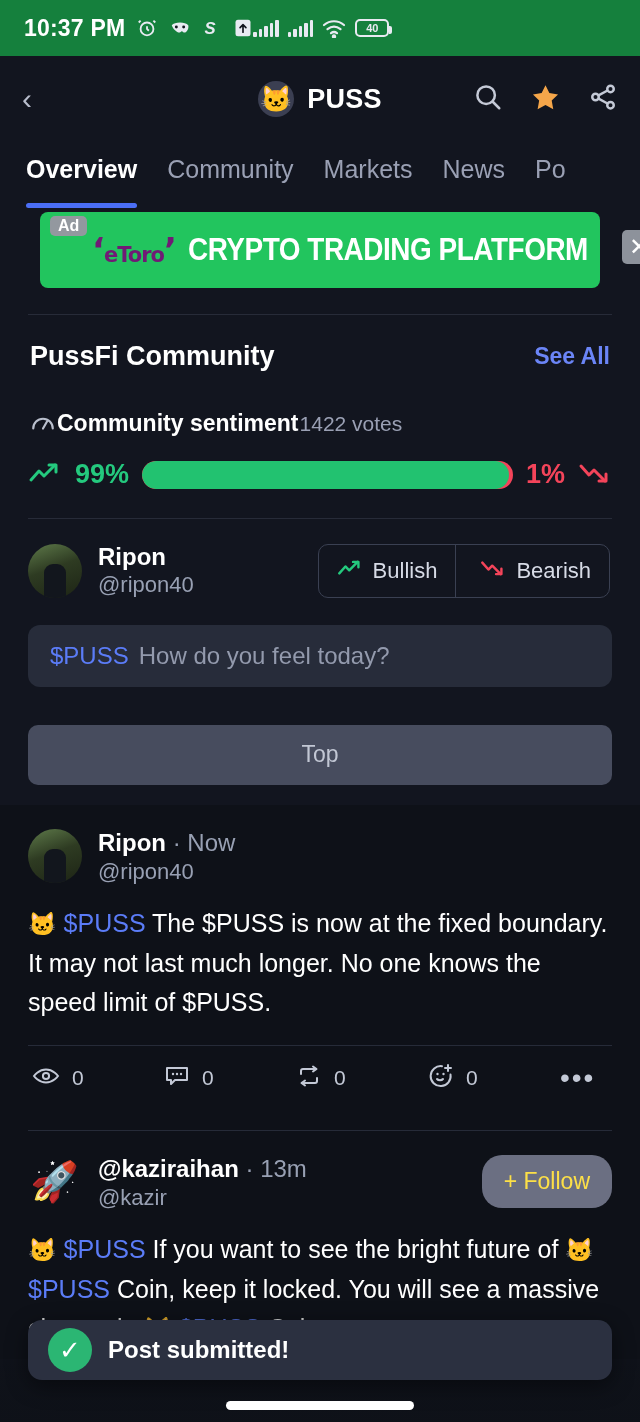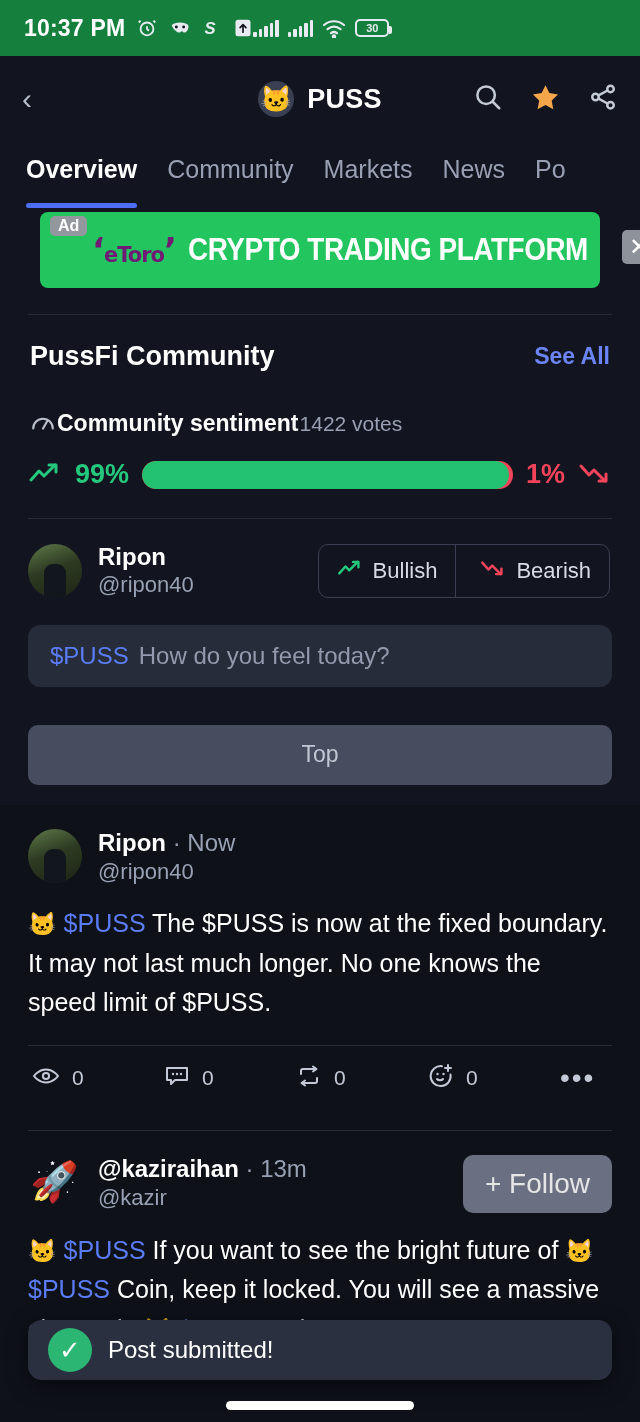--- a/index.html
+++ b/index.html
@@ -172,22 +172,22 @@
 
   
   .feed { background:#0e1118; margin-top:20px; padding-bottom:10px; }
   .post { padding:24px 28px 0 28px; }
   .post-head { display:flex; align-items:flex-start; }
   .post-names { margin-left:16px; }
   .post-name-line { font-size:24px; font-weight:700; line-height:1.2; }
   .post-time { color:#98a0b3; font-weight:400; }
   .post-handle { font-size:22px; color:#98a0b3; line-height:1.3; }
   .follow-btn {
-    margin-left:auto; background:#6b6f82; color:#e5e5e5; font-size:28px;
-    border-radius:10px; padding:13px 22px; cursor:pointer; white-space:nowrap;
+    margin-left:auto; background:#6b6f82; color:#fde047; font-size:23px;
+    border-radius:20px; padding:13px 22px; cursor:pointer; white-space:nowrap;
   }
   .post-body { font-size:25px; line-height:1.58; margin-top:18px; }
   .cash { color:#5b7cf7; }
   .emoji-inline { font-size:23px; }
   .post-div { height:1px; background:#262b38; margin:22px 0 0 0; }
   .actions { display:flex; align-items:center; padding:16px 4px 14px 4px; }
   .act { display:flex; align-items:center; gap:12px; width:132px; color:#c3c9d6; cursor:pointer; }
   .act-count { font-size:21px; color:#c3c9d6; }
   .more-dots { font-size:28px; color:#c3c9d6; letter-spacing:2px; cursor:pointer; }
 
@@ -205,21 +205,21 @@
     position:absolute; left:28px; right:28px; bottom:42px;
     background:#2b3040; border-radius:14px; height:60px;
     display:flex; align-items:center; padding:0 20px; gap:16px;
     box-shadow:0 6px 22px rgba(0,0,0,.45);
   }
   .toast-check {
     width:44px; height:44px; border-radius:50%; background:#2bb673; flex:none;
     display:flex; align-items:center; justify-content:center;
     color:#fff; font-size:26px; line-height:1;
   }
-  .toast-msg { font-size:24px; font-weight:400; color:#ffffff; }
+  .toast-msg { font-size:24px; font-weight:700; color:#ffffff; }
 
   .home-ind {
     position:absolute; left:50%; transform:translateX(-50%); bottom:12px;
     width:188px; height:9px; border-radius:5px; background:#ffffff;
   }
 </style>
 </head>
 <body>
 
 <div class="statusbar">
@@ -269,21 +269,21 @@
       </span>
     <span class="icon-sq">
       <svg width="24" height="19" viewBox="0 0 24 19" fill="none" stroke="#e8eaf2" stroke-width="2.2" stroke-linecap="round">
         <path d="M2 6c6-5 14-5 20 0"></path>
           <path d="M5.5 10.2c4-3.3 9-3.3 13 0"></path>
           <path d="M9 14.2c2-1.6 4-1.6 6 0"></path>
           <circle cx="12" cy="17.4" r="1.1" fill="#e8eaf2"></circle>
       </svg>
     </span>
     <span class="batt">
-      <span>30</span>
+      <span>40</span>
     </span>
   </div>
 </div>
 
 <div class="header">
   <div class="back">‹</div>
   <div class="header-title-wrap">
     <span class="coin-ava">🐱</span>
     <span class="header-title">PUSS</span>
   </div>

